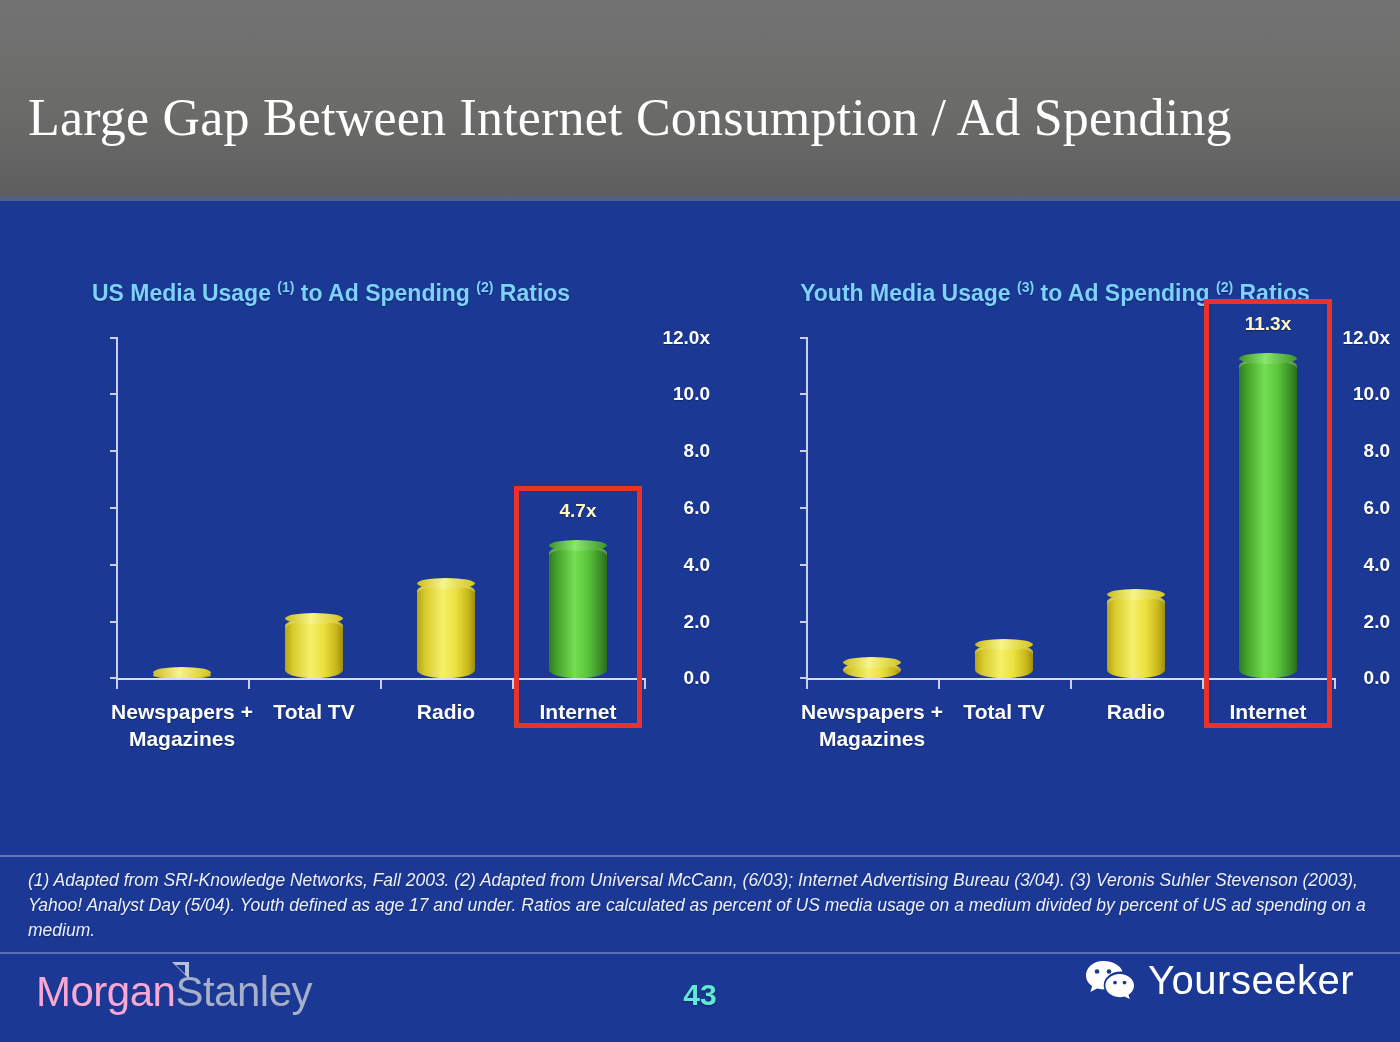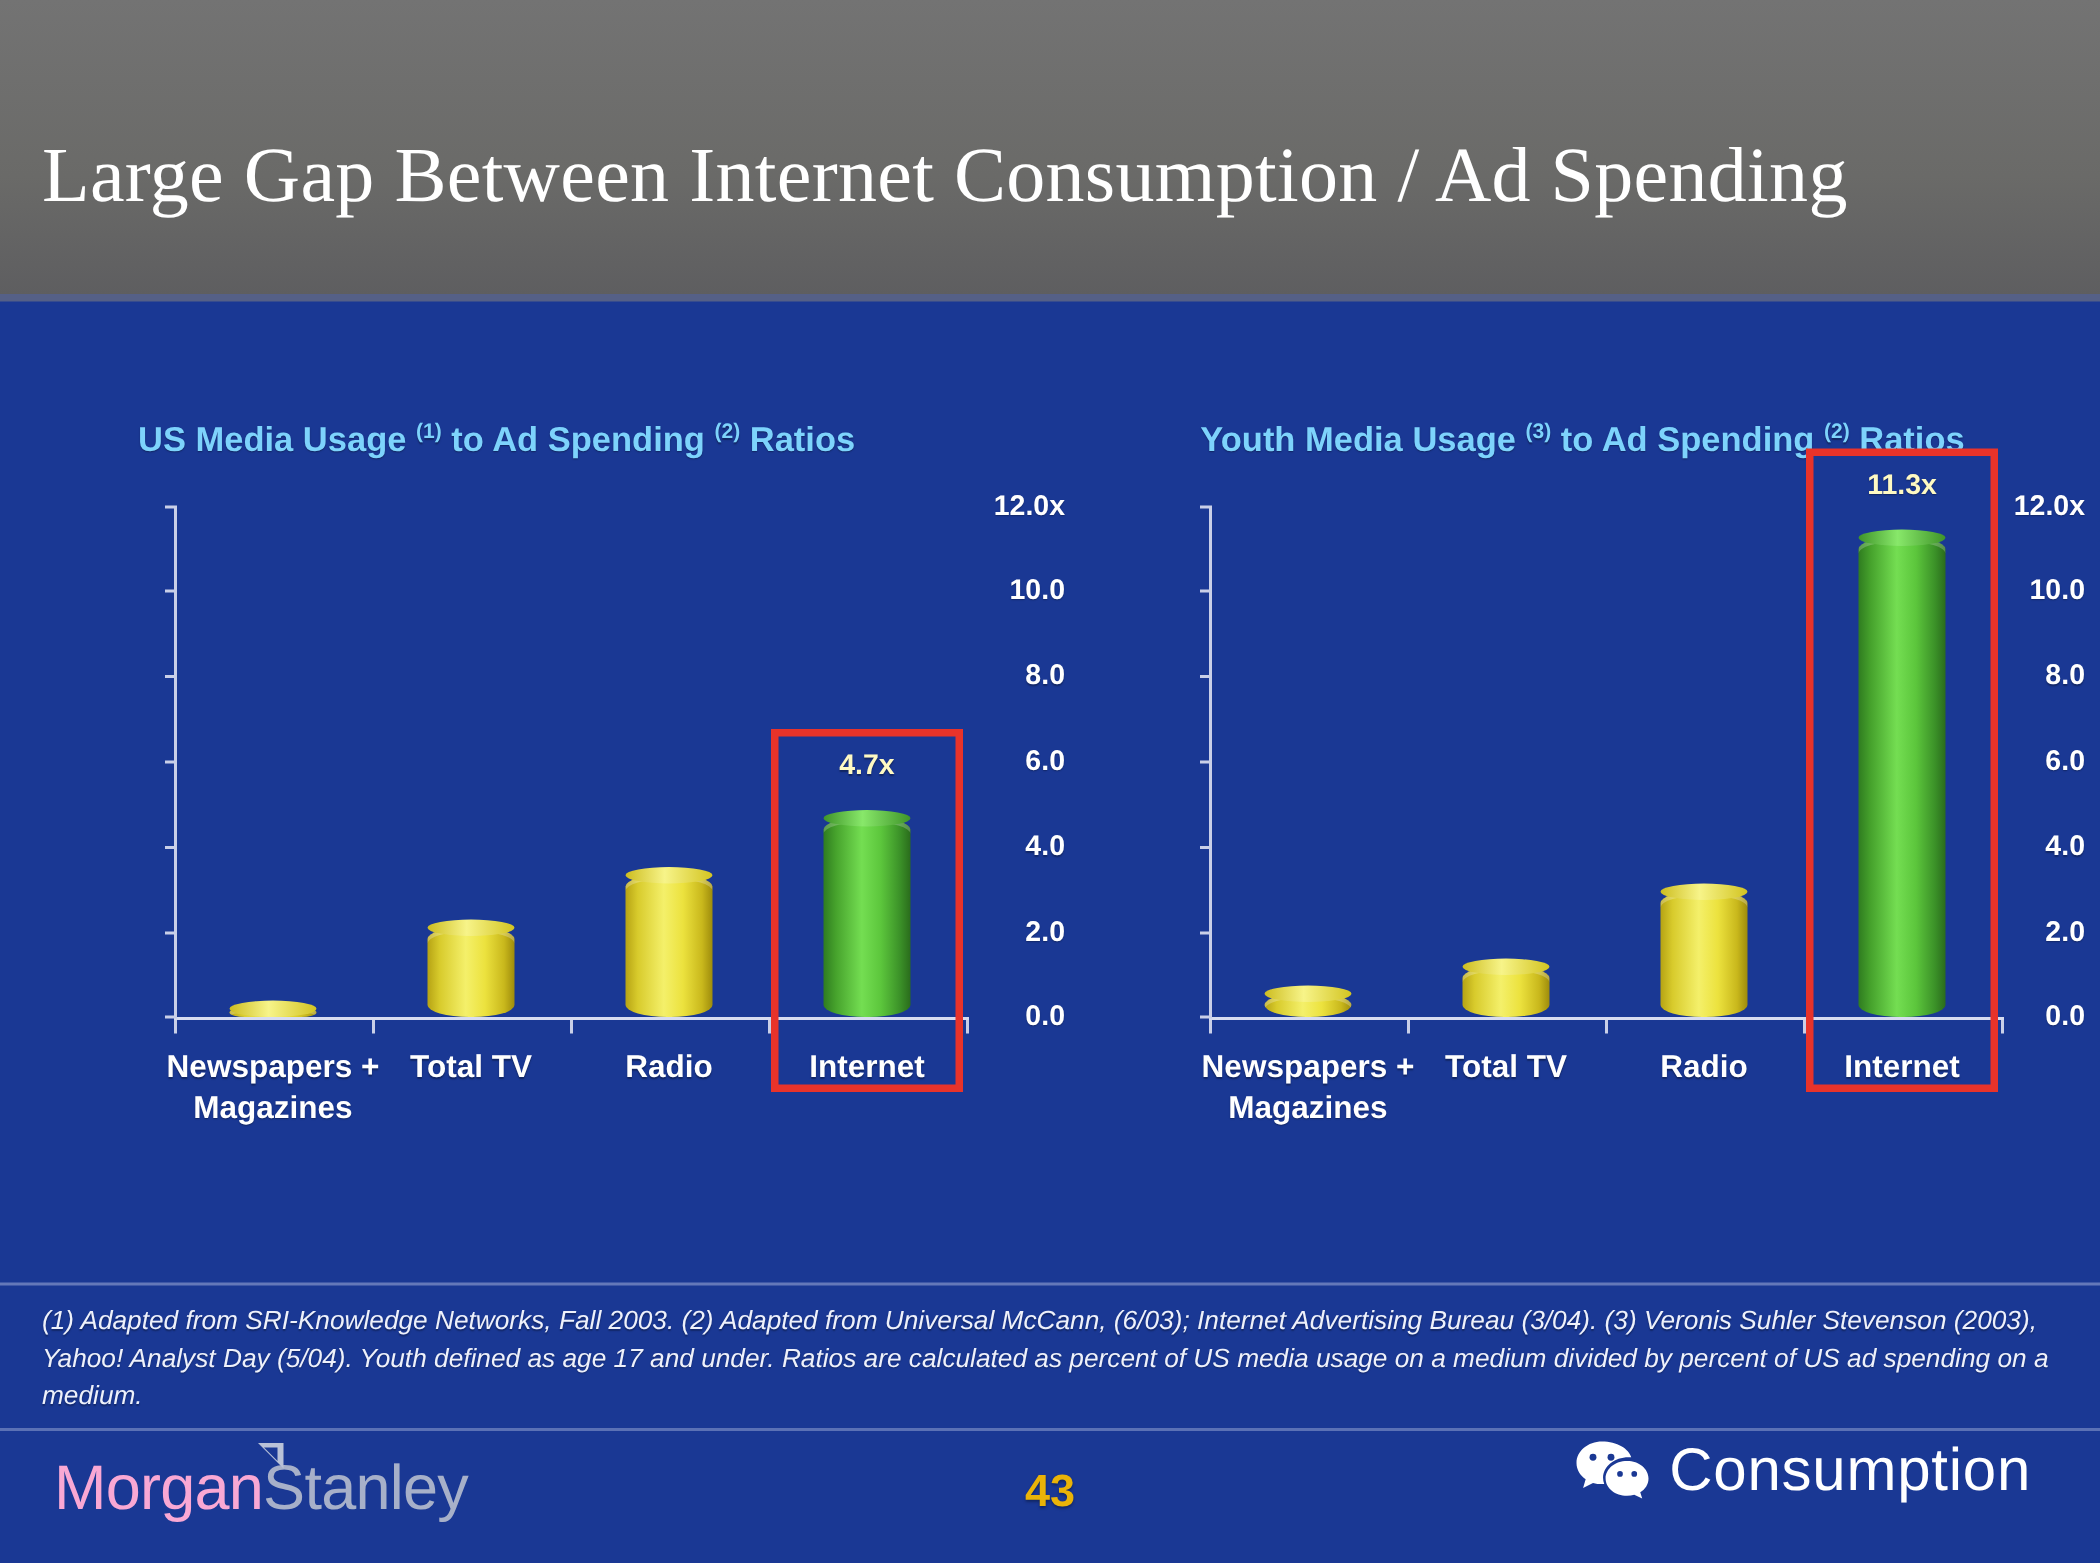--- a/index.html
+++ b/index.html
@@ -215,21 +215,21 @@
     left: 176px; top: 965px;
     width: 0; height: 0;
     border-top: 9px solid #1a3894;
     border-left: 9px solid transparent;
   }
   #page-number {
     position: absolute;
     left: 650px; top: 978px;
     width: 100px;
     text-align: center;
-    color: #eab308;
+    color: #5eead4;
     font-size: 30px;
     font-weight: bold;
     text-shadow: 0 1px 2px rgba(0,0,0,.35);
   }
   #watermark {
     position: absolute;
     right: 46px; top: 958px;
     display: flex;
     align-items: center;
     gap: 12px;
@@ -396,16 +396,16 @@
     <span>
       <svg class="wechat-icon" width="52" height="44" viewBox="0 0 52 44" xmlns="http://www.w3.org/2000/svg">
         <path d="M19 2C9.6 2 2 8.4 2 16.3c0 4.4 2.4 8.3 6.1 10.9L6.4 33l6.6-3.4c1.9.5 3.9.8 6 .8.5 0 1 0 1.5-.05-.5-1.3-.8-2.7-.8-4.2 0-7.6 7.6-13.7 17-13.7.6 0 1.2 0 1.8.07C37 6.9 29 2 19 2z" fill="#ffffff"></path>
         <circle cx="13" cy="12.5" r="2.3" fill="#1a3894"></circle>
         <circle cx="25" cy="12.5" r="2.3" fill="#1a3894"></circle>
         <path d="M50 26.6c0-6.4-6.4-11.6-14.3-11.6S21.4 20.2 21.4 26.6c0 6.4 6.4 11.6 14.3 11.6 1.7 0 3.3-.25 4.8-.7L45.8 40l-1.3-4.2c3.4-2.1 5.5-5.3 5.5-9.2z" fill="#ffffff"></path>
         <circle cx="31" cy="23.6" r="1.9" fill="#1a3894"></circle>
         <circle cx="40.5" cy="23.6" r="1.9" fill="#1a3894"></circle>
       </svg>
     </span>
-    <span class="wm-text">Consumption</span>
+    <span class="wm-text">Yourseeker</span>
   </div>
 
 </div>
 
 </body></html>

